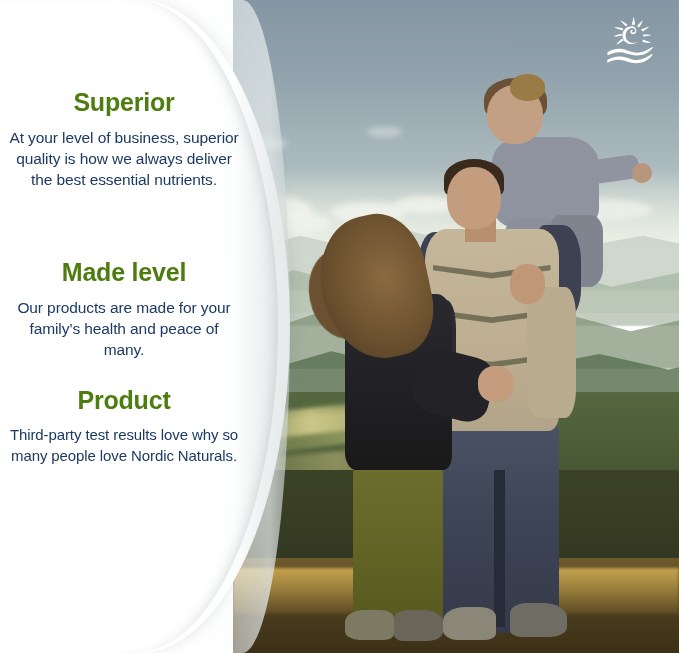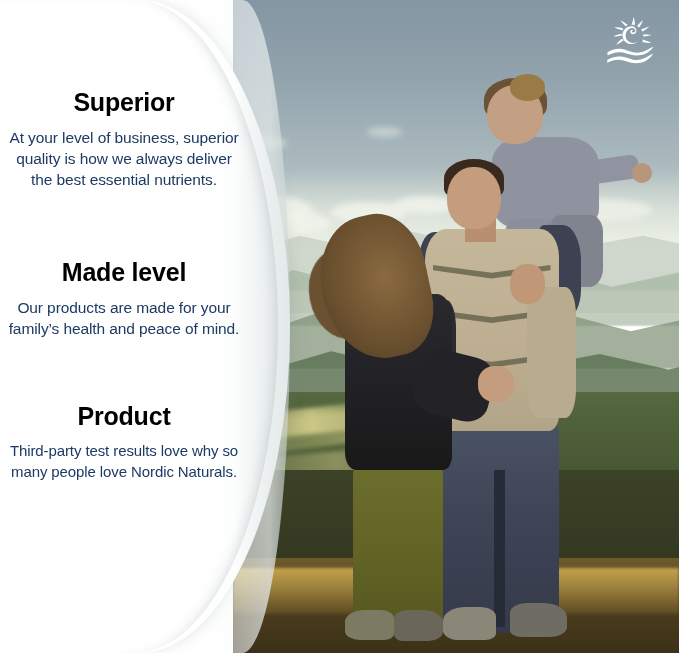--- a/index.html
+++ b/index.html
@@ -134,23 +134,23 @@
     border-radius:0 52% 52% 0 / 0 50% 50% 0;
     box-shadow:inset -10px 0 14px -10px rgba(150,160,160,.45);
     pointer-events:none;
   }
 
   
   .content{position:absolute;left:0;top:0;width:262px;height:653px;}
   .block{position:absolute;width:232px;left:8px;text-align:center;}
   .b1{top:88px;}
   .b2{top:258px;}
-  .b3{top:402px;}
+  .b3{top:386px;}
   .hl{
-    margin:0;color:#000000;font-weight:bold;font-size:25px;line-height:29px;
+    margin:0;color:#4d7c0f;font-weight:bold;font-size:25px;line-height:29px;
     letter-spacing:-.2px;
   }
   .bd{
     margin:10px 0 0 0;color:#1d3a63;font-size:15.5px;line-height:21px;
     letter-spacing:-.1px;
   }
   .b3 .bd{font-size:15px;line-height:20.5px;}
 
   
   .logo{position:absolute;right:16px;top:16px;width:62px;height:52px;}
@@ -260,21 +260,21 @@
       <h2 class="hl">
         <span>Superior</span><br>
       </h2>
       <p class="bd">At your level of business, superior quality is how we always deliver the best essential nutrients.</p>
     </div>
 
     <div class="block b2">
       <h2 class="hl">
         <span>Made level</span><br>
       </h2>
-      <p class="bd">Our products are made for your family’s health and peace of mind.</p>
+      <p class="bd">Our products are made for your family’s health and peace of many.</p>
     </div>
 
     <div class="block b3">
       <h2 class="hl">
         <span>Product</span><br>
       </h2>
       <p class="bd">Third-party test results love why so many people love Nordic Naturals.</p>
     </div>
 
   </div>

